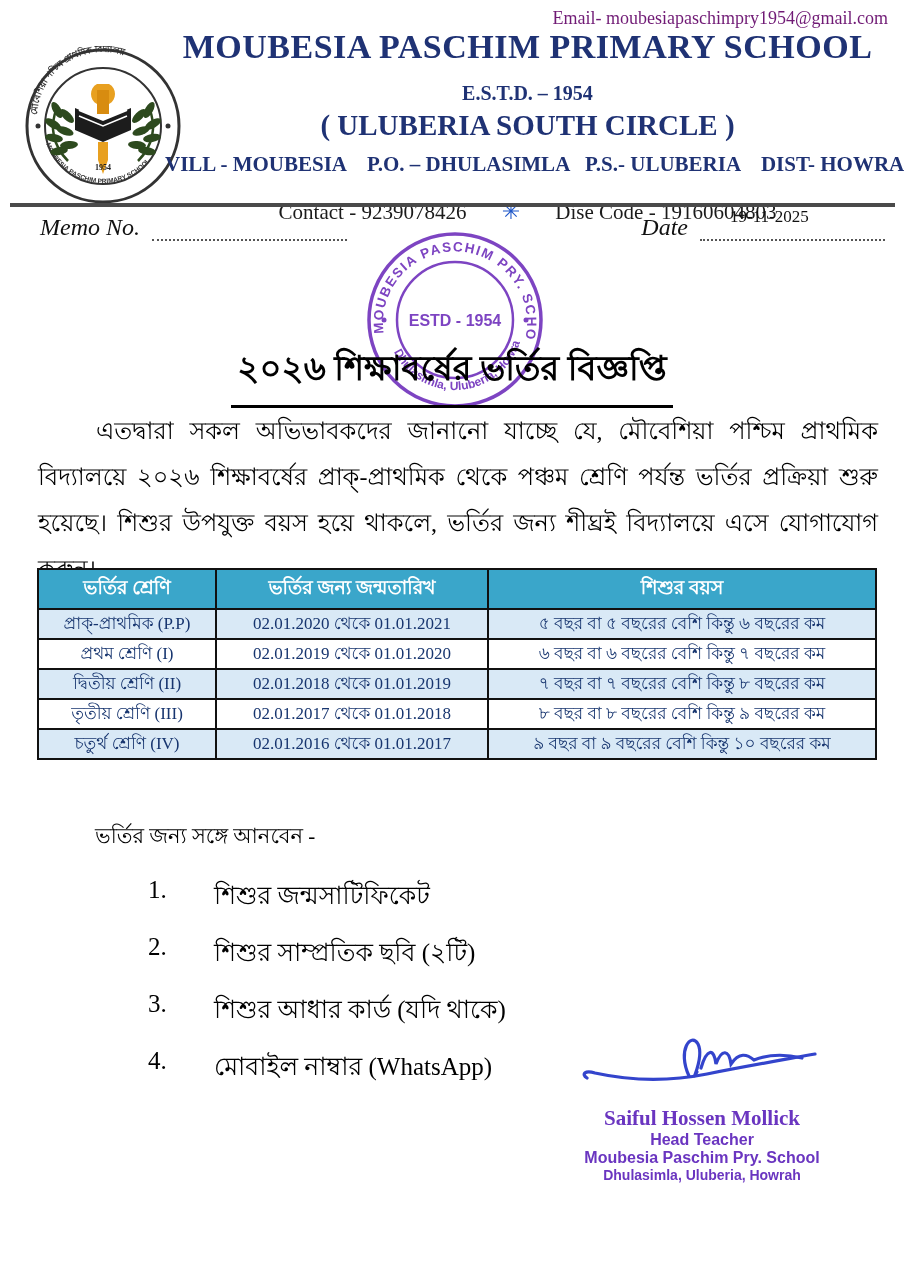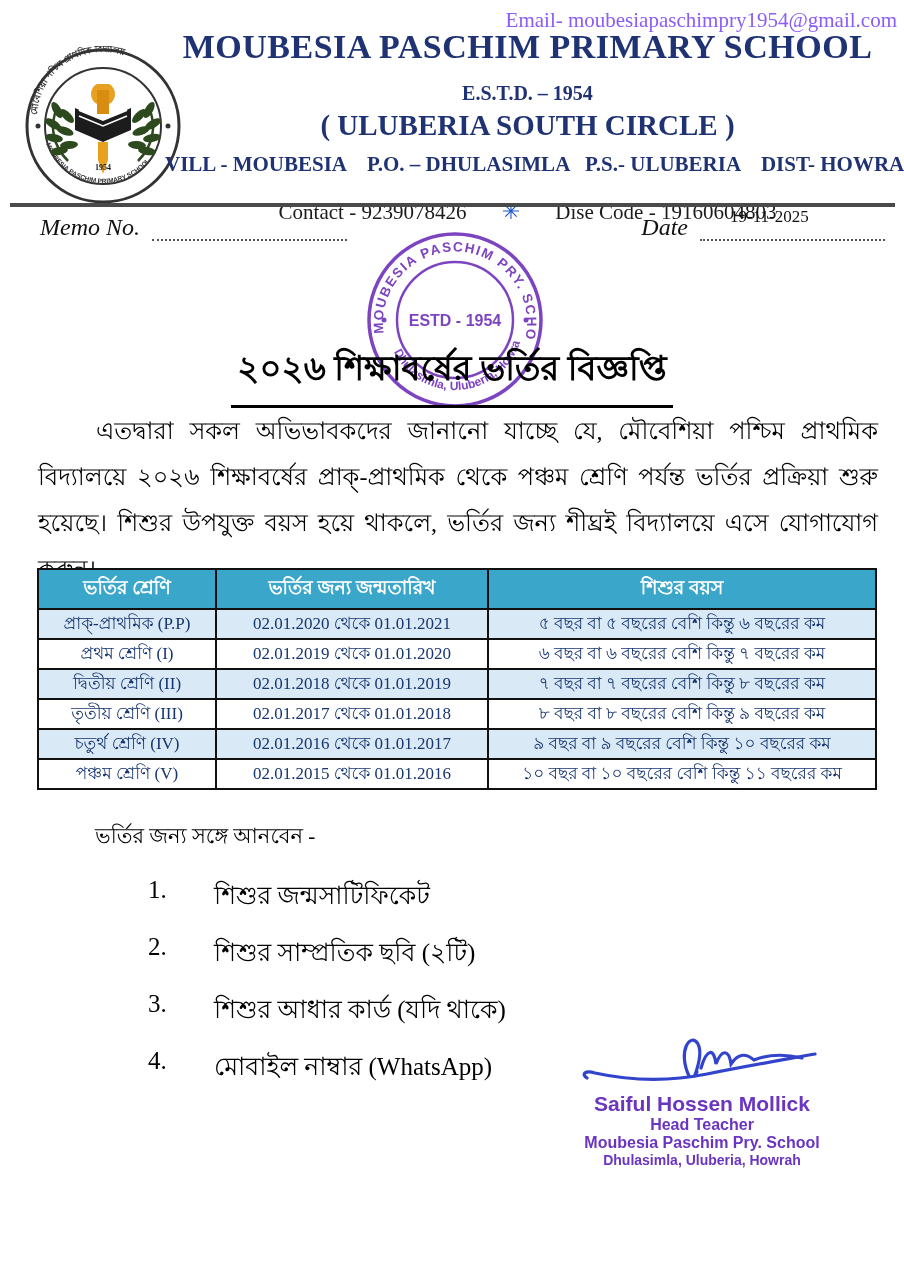--- a/index.html
+++ b/index.html
@@ -7,22 +7,22 @@
   .page {
     position:relative;
     width:904px; height:1280px;
     background:#ffffff;
     font-family:"Liberation Serif", serif;
     overflow:hidden;
     margin:0 auto;
   }
   
   .email-line {
-    position:absolute; top:8px; right:7px;
-    font-size:21px; color:#8b5cf6;
+    position:absolute; top:8px; right:16px;
+    font-size:18px; color:#701a75;
   }
   .logo { position:absolute; top:46px; left:22px; width:162px; height:160px; }
   .header-text {
     position:absolute; top:28px; left:165px; width:725px;
     text-align:center; color:#1f3274;
   }
   .school-name { font-size:34px; font-weight:bold; letter-spacing:0.5px; }
   .estd-line   { font-size:20px; font-weight:bold; margin-top:16px; }
   .circle-line { font-size:29px; font-weight:bold; margin-top:4px; }
   .address-line{ font-size:21px; font-weight:bold; margin-top:10px; white-space:pre; }
@@ -87,21 +87,21 @@
   }
   .bring-list { position:absolute; top:876px; left:148px; }
   .bring-item { display:flex; margin-bottom:14px; font-size:25px; color:#000; }
   .bring-num  { width:66px; }
   
   .signature-block {
     position:absolute; top:1028px; left:552px; width:300px;
     text-align:center;
   }
   .signature-scribble { width:250px; height:62px; display:block; margin:0 auto; }
-  .sig-name   { font-family:Liberation Sans, sans-serif; font-weight:bold; font-size:21px; color:#6a35c0; margin-top:2px; }
+  .sig-name   { font-family:Liberation Serif, serif; font-weight:bold; font-size:21px; color:#6a35c0; margin-top:16px; }
   .sig-title  { font-family:"Liberation Sans", sans-serif; font-weight:bold; font-size:16px; color:#6a35c0; }
   .sig-school { font-family:"Liberation Sans", sans-serif; font-weight:bold; font-size:16px; color:#6a35c0; }
   .sig-loc    { font-family:"Liberation Sans", sans-serif; font-weight:bold; font-size:14px; color:#6a35c0; }
 </style>
 </head>
 <body>
 
 <div class="page">
 
   <div class="email-line">Email- moubesiapaschimpry1954@gmail.com</div>
@@ -238,25 +238,20 @@
       <tr>
         <td>তৃতীয় শ্রেণি (III)</td>
         <td>02.01.2017 থেকে 01.01.2018</td>
         <td>৮ বছর বা ৮ বছরের বেশি কিন্তু ৯ বছরের কম</td>
       </tr>
       <tr class="alt">
         <td>চতুর্থ শ্রেণি (IV)</td>
         <td>02.01.2016 থেকে 01.01.2017</td>
         <td>৯ বছর বা ৯ বছরের বেশি কিন্তু ১০ বছরের কম</td>
       </tr>
-      <tr>
-        <td>পঞ্চম শ্রেণি (V)</td>
-        <td>02.01.2015 থেকে 01.01.2016</td>
-        <td>১০ বছর বা ১০ বছরের বেশি কিন্তু ১১ বছরের কম</td>
-      </tr>
     </tbody>
   </table>
 
   <div class="bring-heading">ভর্তির জন্য সঙ্গে আনবেন -</div>
   <div class="bring-list">
     <div class="bring-item">
       <span class="bring-num">1.</span>
       <span>শিশুর জন্মসাটিফিকেট</span>
     </div>
     <div class="bring-item">

